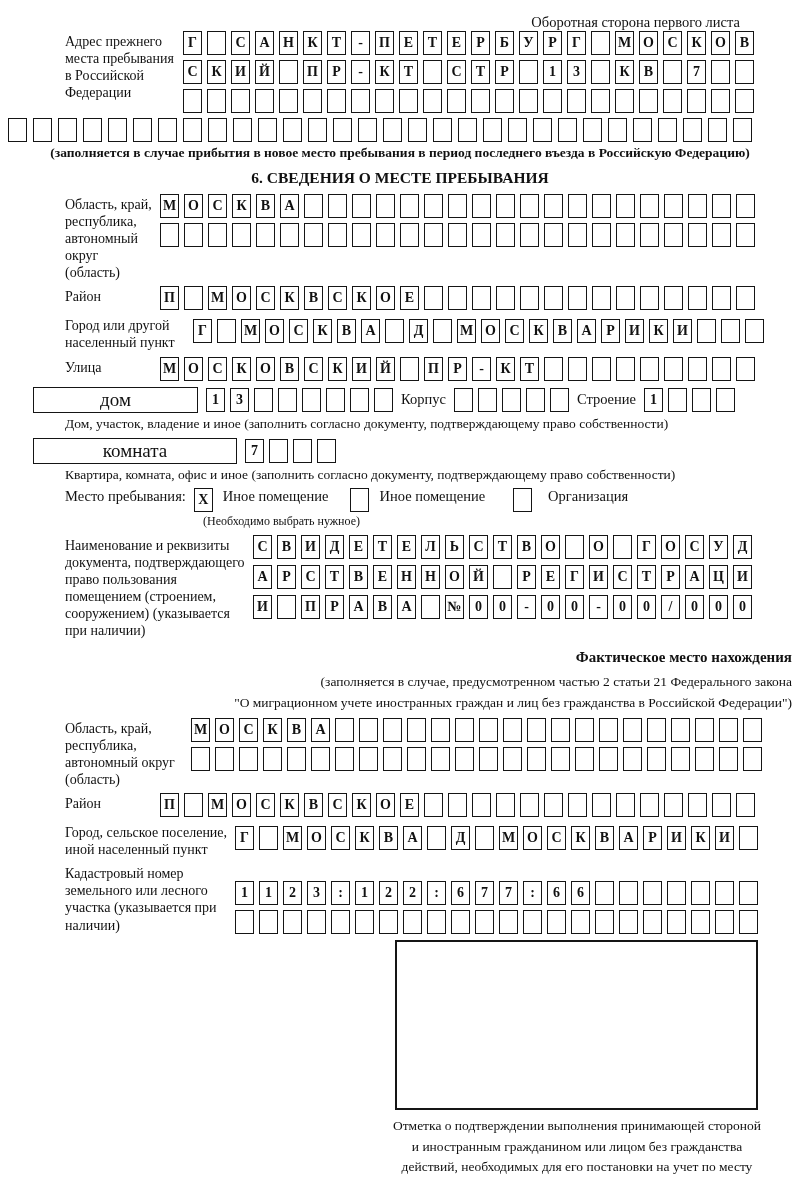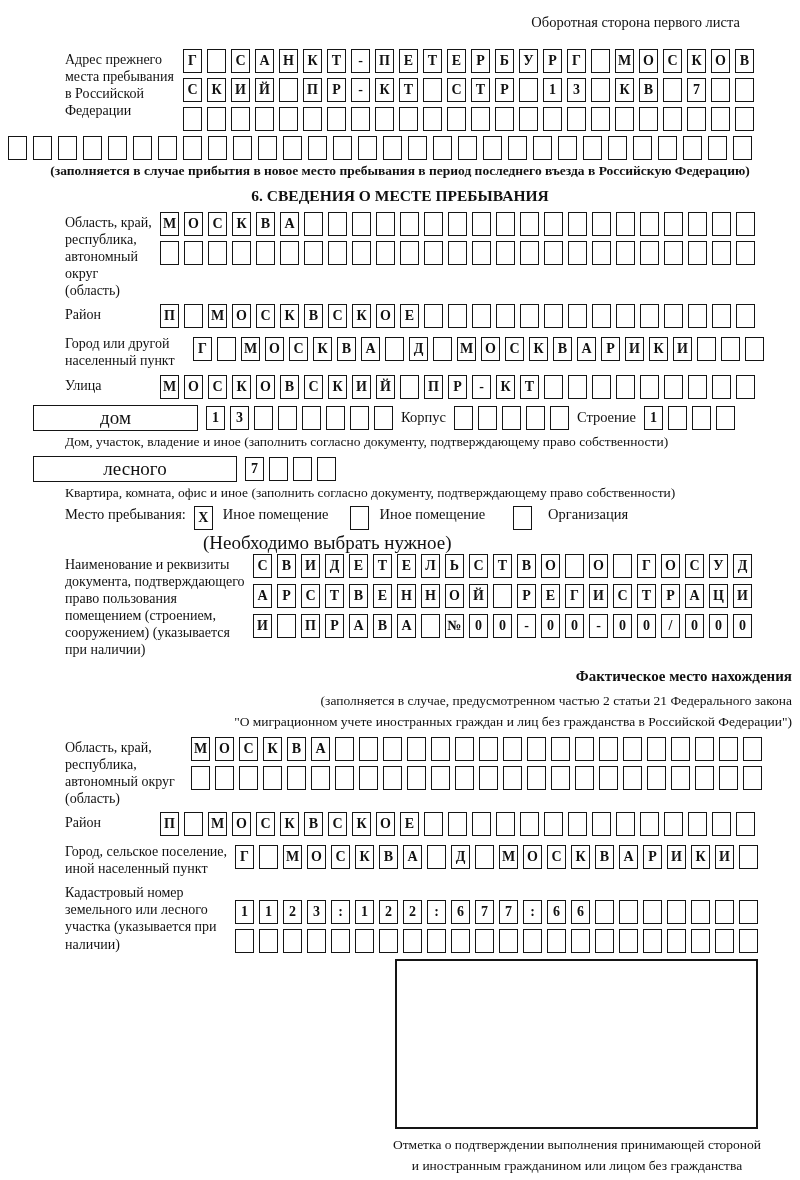--- a/index.html
+++ b/index.html
@@ -4,21 +4,21 @@
 <style>
   * { box-sizing: border-box; margin: 0; padding: 0; }
   html, body { background: #fff; }
   body {
     width: 800px; height: 1180px; overflow: hidden;
     font-family: "Liberation Serif", "DejaVu Serif", serif;
     color: #111; font-size: 14px;
   }
   .page { width: 800px; height: 1180px; padding: 14px 8px 0 8px; position: relative; }
 
-  .header-note { text-align: right; margin-right: 52px; font-size: 14.5px; margin-bottom: 18px; }
+  .header-note { text-align: right; margin-right: 52px; font-size: 14.5px; }
 
   
   .box-row { display: flex; gap: 5px; }
   .cell {
     width: 19px; height: 24px; flex: 0 0 19px;
     border: 1.6px solid #151515;
     display: inline-flex; align-items: center; justify-content: center;
     font-size: 14px; font-weight: bold; line-height: 1;
   }
   .box-row.wide { gap: 6px; margin-top: 5px; }
@@ -41,21 +41,21 @@
     display: flex; align-items: center; justify-content: center;
     font-size: 19px;
   }
   .inline-label { font-size: 14.5px; margin: 0 8px; white-space: nowrap; }
   .house-row .box-row { margin-left: 8px; }
 
   .stay-row { display: flex; margin: 5px 0 2px 57px; font-size: 14.5px; }
   .stay-row .cell { margin-left: 8px; }
   .stay-row .opt-label { margin-left: 10px; }
   .stay-row .cell + .opt-label { margin-right: 14px; }
-  .stay-note { margin-left: 195px; font-size: 19px; margin-bottom: 0; }
+  .stay-note { margin-left: 195px; font-size: 12px; margin-bottom: 6px; }
 
   .actual-title { text-align: right; font-weight: bold; font-size: 15px; margin: 10px 0 6px 0; }
   .actual-caption { text-align: right; font-size: 13.5px; line-height: 1.55; margin-bottom: 4px; }
 
   .mark-box {
     width: 363px; height: 170px; border: 2px solid #151515;
     margin-left: 387px; margin-top: 6px;
   }
   .mark-caption {
     width: 378px; margin-left: 380px; margin-top: 6px;
@@ -364,21 +364,21 @@
     <div class="box-row" style="margin-left:0">
         <span class="cell">1</span>
         <span class="cell"></span>
         <span class="cell"></span>
         <span class="cell"></span>
       </div>
   </div>
   <div class="caption indent">Дом, участок, владение и иное (заполнить согласно документу, подтверждающему право собственности)</div>
 
   <div class="house-row">
-    <div class="named-box" style="width:204px">лесного</div>
+    <div class="named-box" style="width:204px">комната</div>
     <div class="box-row">
         <span class="cell">7</span>
         <span class="cell"></span>
         <span class="cell"></span>
         <span class="cell"></span>
       </div>
   </div>
   <div class="caption indent">Квартира, комната, офис и иное (заполнить согласно документу, подтверждающему право собственности)</div>
 
   <div class="stay-row">

